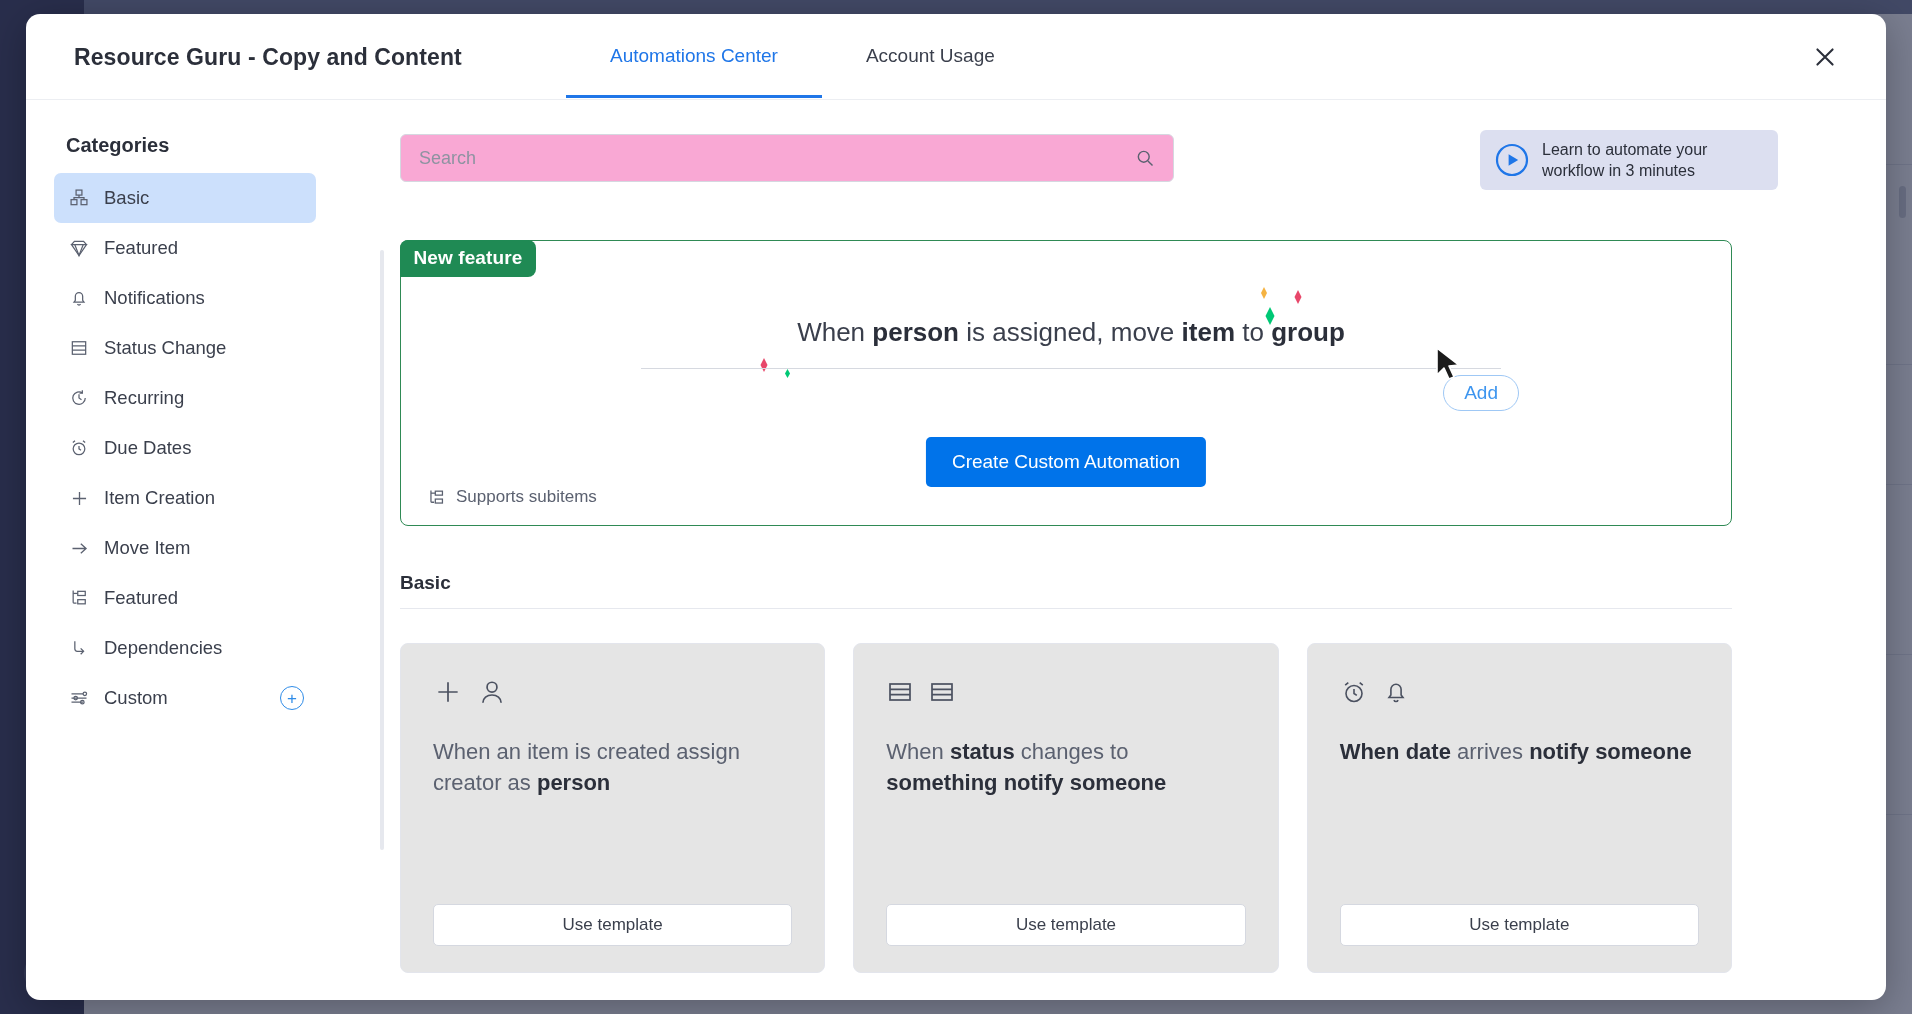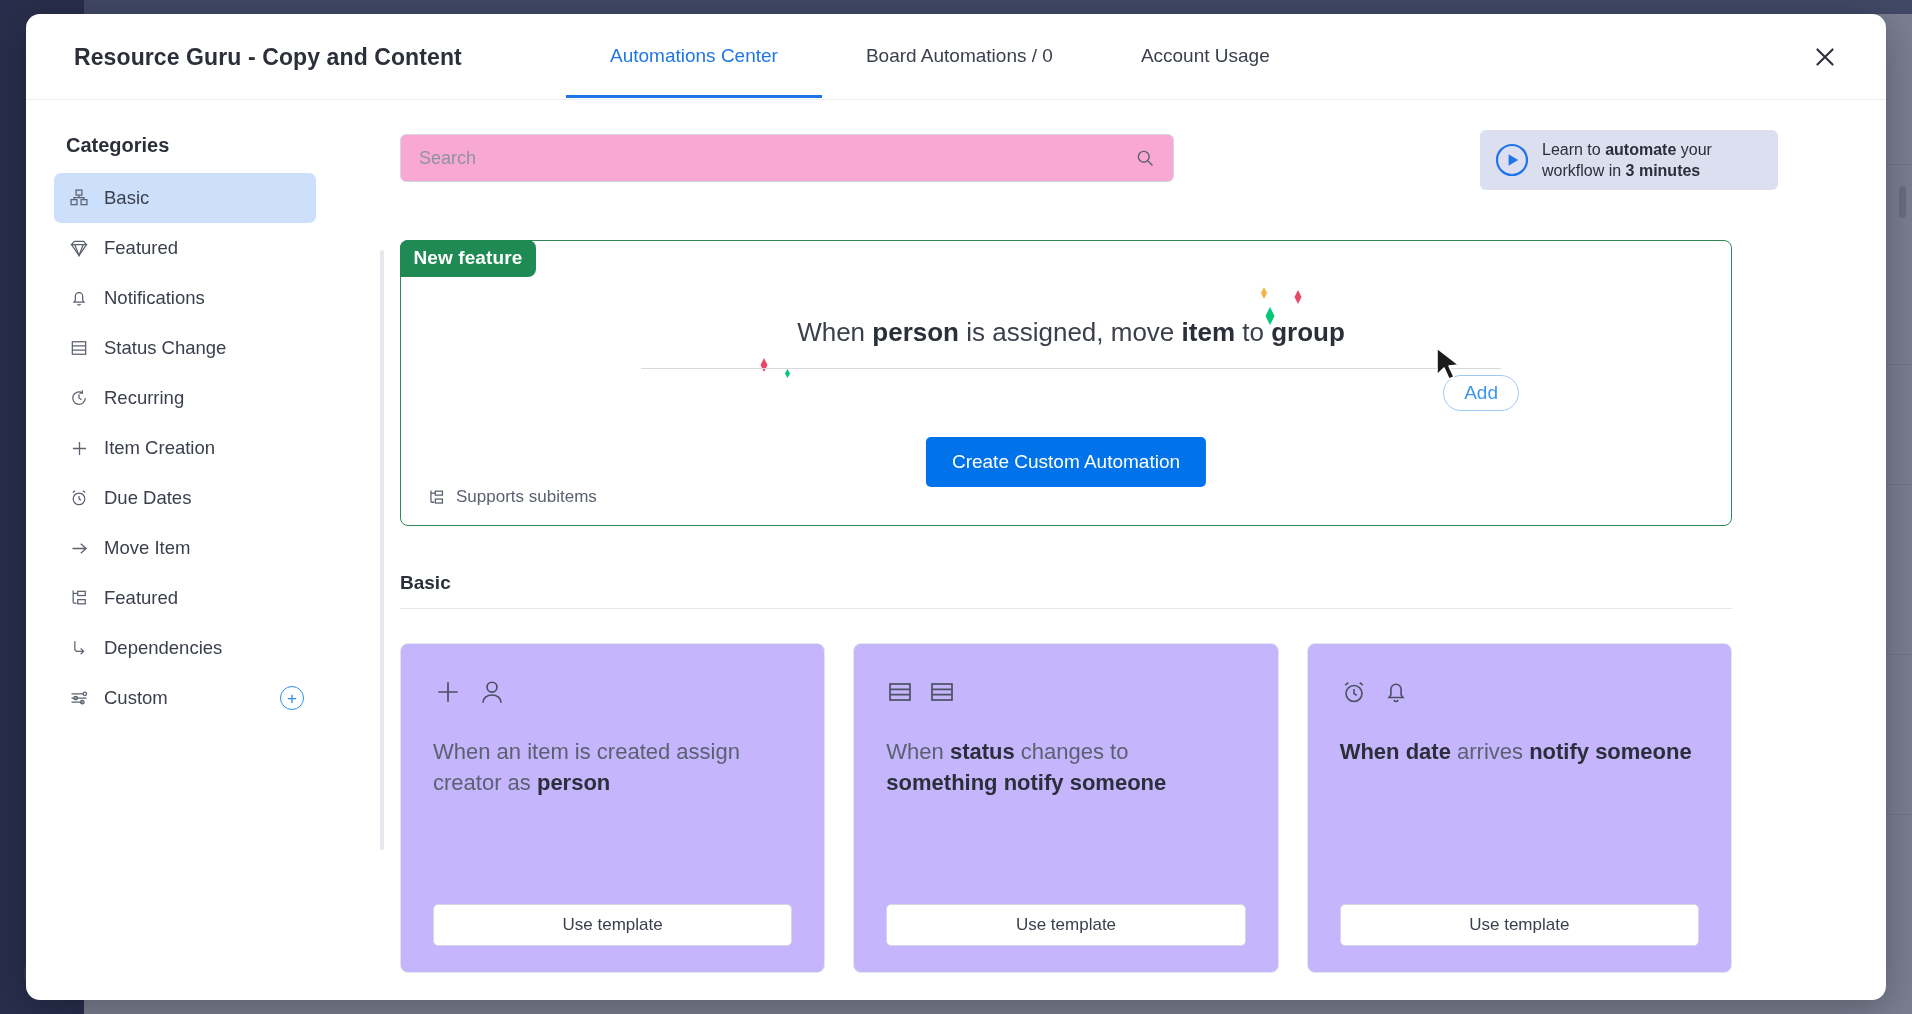--- a/index.html
+++ b/index.html
@@ -210,21 +210,21 @@
     cursor: pointer;
   }
   #promo-play {
     width: 36px; height: 36px; flex: 0 0 36px;
     margin-right: 12px;
     color: #1f76e8;
   }
   #promo-text {
     font-size: 16px; color: #2b2f3a; line-height: 1.32;
   }
-  #promo-text b { font-weight: bold; margin-top: 31px; }
+  #promo-text b { font-weight: normal; margin-top: 31px; }
 
   
   #feature-banner {
     position: relative;
     margin: 58px 0 0 74px;
     width: 1332px; height: 286px;
     border: 1.5px solid #2f8a55;
     border-radius: 8px;
     background: #fff;
   }
@@ -299,21 +299,21 @@
     display: flex;
     margin: 34px 0 0 74px;
     width: 1332px;
     gap: 28px;
   }
   .tmpl-card {
     flex: 1 1 0;
     height: 330px;
     border: 1px solid #e3e5ec;
     border-radius: 8px;
-    background: #c4b5fd;
+    background: #e5e5e5;
     position: relative;
     padding: 28px 32px;
     cursor: pointer;
   }
   .card-icons {
     display: flex; align-items: center; gap: 14px;
     height: 40px; color: #4b5160;
   }
   .card-icons svg { display: block; }
   .card-text {
@@ -398,23 +398,20 @@
 <div id="modal">
 
   <div id="modal-header">
     <div id="modal-title">Resource Guru - Copy and Content</div>
 
     <div id="tabs">
       <div class="tab active">
         <span>Automations Center</span>
       </div>
       <div class="tab">
-        <span>Board Automations / 0</span>
-      </div>
-      <div class="tab">
         <span>Account Usage</span>
       </div>
     </div>
 
     <div id="close-button">
       <svg viewBox="0 0 24 24" width="26" height="26" fill="none" stroke="currentColor" stroke-width="1.9" stroke-linecap="round">
         <path d="M5 5l14 14M19 5L5 19"></path>
       </svg>
     </div>
   </div>
@@ -473,36 +470,36 @@
               <path d="M19.5 12a7.5 7.5 0 1 1-3.2-6.1"></path>
               <path d="M16 2.6V6h-3.4"></path>
               <path d="M12 7.5V12l3 2"></path>
             </svg>
         </span>
         <span>Recurring</span>
       </div>
 
       <div class="cat-item">
         <span class="cat-icon">
-          <svg viewBox="0 0 24 24" width="21" height="21" fill="none" stroke="currentColor" stroke-width="1.5">
-              <path d="M12 4.5v15M4.5 12h15"></path>
-            </svg>
-        </span>
-        <span>Item Creation</span>
-      </div>
-
-      <div class="cat-item">
-        <span class="cat-icon">
           <svg viewBox="0 0 24 24" width="20" height="20" fill="none" stroke="currentColor" stroke-width="1.5">
               <circle cx="12" cy="13" r="7"></circle>
               <path d="M12 9.5V13l2.4 1.6"></path>
               <path d="M4.6 5.4L7.2 3.2M19.4 5.4L16.8 3.2"></path>
             </svg>
         </span>
         <span>Due Dates</span>
+      </div>
+
+      <div class="cat-item">
+        <span class="cat-icon">
+          <svg viewBox="0 0 24 24" width="21" height="21" fill="none" stroke="currentColor" stroke-width="1.5">
+              <path d="M12 4.5v15M4.5 12h15"></path>
+            </svg>
+        </span>
+        <span>Item Creation</span>
       </div>
 
       <div class="cat-item">
         <span class="cat-icon">
           <svg viewBox="0 0 24 24" width="21" height="21" fill="none" stroke="currentColor" stroke-width="1.5">
               <path d="M4 12h15M13.5 6.5L19.5 12l-6 5.5"></path>
             </svg>
         </span>
         <span>Move Item</span>
       </div>

